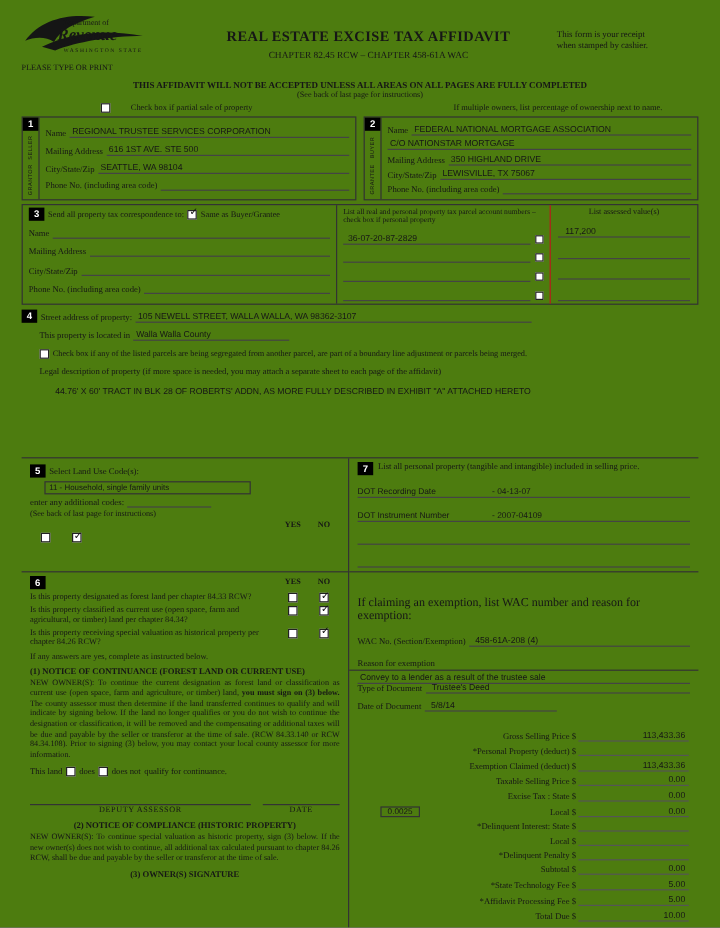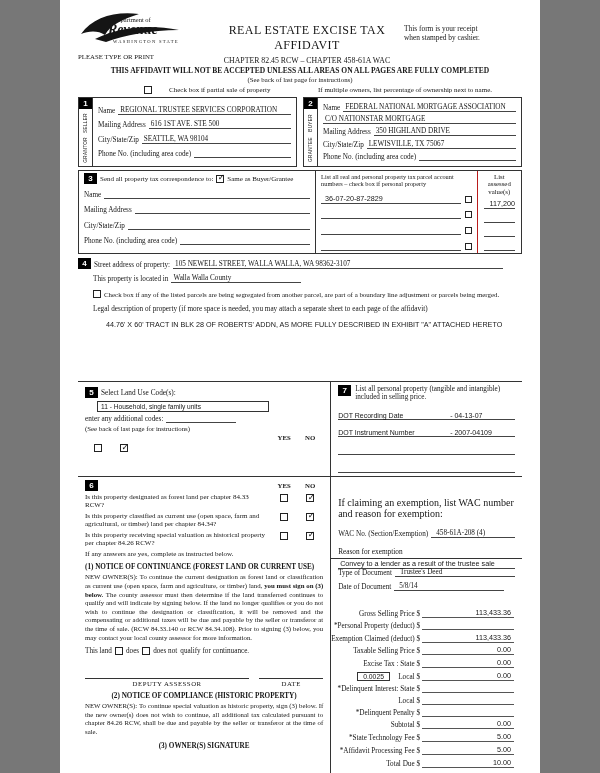--- a/index.html
+++ b/index.html
@@ -1,31 +1,31 @@
 <!DOCTYPE html>
 <html><head>
 <meta charset="utf-8">
 <style>
   *{margin:0;padding:0;box-sizing:border-box}
   html,body{background:#777}
-  .page{width:480px;height:773px;margin:0 auto;background:#ffffff;color:#161616;
+  .page{width:600px;height:773px;margin:0 auto;background:#4d7c0f;color:#161616;
         font-family:"Liberation Serif","DejaVu Serif",serif;overflow:hidden;position:relative}
   .inner{display:flex;flex-direction:column;height:100%;padding:10px 18px 0}
 
   
   .hdr{display:flex;align-items:flex-start;height:54px}
   .logo-col{width:132px}
   .logo{position:relative;width:122px;height:40px}
   .logo svg{position:absolute;left:0;top:0}
   .lt1{position:absolute;left:35px;top:6px;font-size:6.5px}
   .lt2{position:absolute;left:30px;top:12px;font-size:14px;font-weight:bold;font-style:italic}
   .lt3{position:absolute;left:35px;top:29px;font-size:4.6px;letter-spacing:1.3px}
   .please-type{font-size:6.8px;margin-top:3px}
   .title-col{flex:1;text-align:center;padding-top:13px}
-  .form-title{font-size:12px;font-weight:normal;letter-spacing:.4px}
+  .form-title{font-size:12px;font-weight:bold;letter-spacing:.4px}
   .chapter{font-size:7.8px;margin-top:3px}
   .receipt{width:118px;font-size:7.4px;line-height:8.8px;padding-top:15px}
 
   .warning{text-align:center;font-weight:bold;font-size:7.5px;margin-top:2px}
   .seeback{text-align:center;font-size:6.8px;margin-top:1px}
   .partial-row{display:flex;align-items:center;font-size:7px;margin-top:3px}
   .partial-row .cb{margin-left:66px}
   .partial-row .pl{margin-left:17px}
   .partial-row .mo{margin-left:auto;margin-right:30px}
 
@@ -41,21 +41,21 @@
   .party-row{display:flex;gap:6px;margin-top:3px}
   .party{flex:1;border:1px solid #333;height:70px;display:flex;position:relative}
   .party .badge{position:absolute;top:0;left:0;z-index:2}
   .side-strip{width:14px;border-right:1px solid #333;display:flex;flex-direction:column;align-items:center;padding-top:12px}
   .vwrap{flex:1;display:flex;flex-direction:column;justify-content:space-evenly;align-items:center}
   .vtext{writing-mode:vertical-rl;transform:rotate(180deg);font-size:4.6px;letter-spacing:.4px;
         font-family:"Liberation Sans",sans-serif}
   .fields{flex:1;display:flex;flex-direction:column;justify-content:space-evenly;padding:2px 5px}
   .frow{display:flex;align-items:flex-end}
   .flabel{font-size:7.2px;white-space:nowrap;padding-right:3px}
-  .fval{flex:1;border-bottom:1px solid #444;font-family:Liberation Serif, serif;
+  .fval{flex:1;border-bottom:1px solid #444;font-family:Liberation Sans, sans-serif;
         font-size:7.2px;min-height:9px;padding-left:2px}
 
   
   .sec3{display:flex;border:1px solid #333;margin-top:3px;height:84px}
   .s3-left{width:262px;border-right:1px solid #333;padding:2px 5px;display:flex;flex-direction:column}
   .s3-top{display:flex;align-items:center;gap:3px;font-size:7px}
   .s3-fields{flex:1;display:flex;flex-direction:column;justify-content:space-evenly}
   .s3-mid{width:178px;border-right:1px solid #b91c1c;padding:2px 5px;display:flex;flex-direction:column}
   .s3-hdr{font-size:6.3px;line-height:7.4px}
   .prow{display:flex;align-items:flex-end;flex:1}

